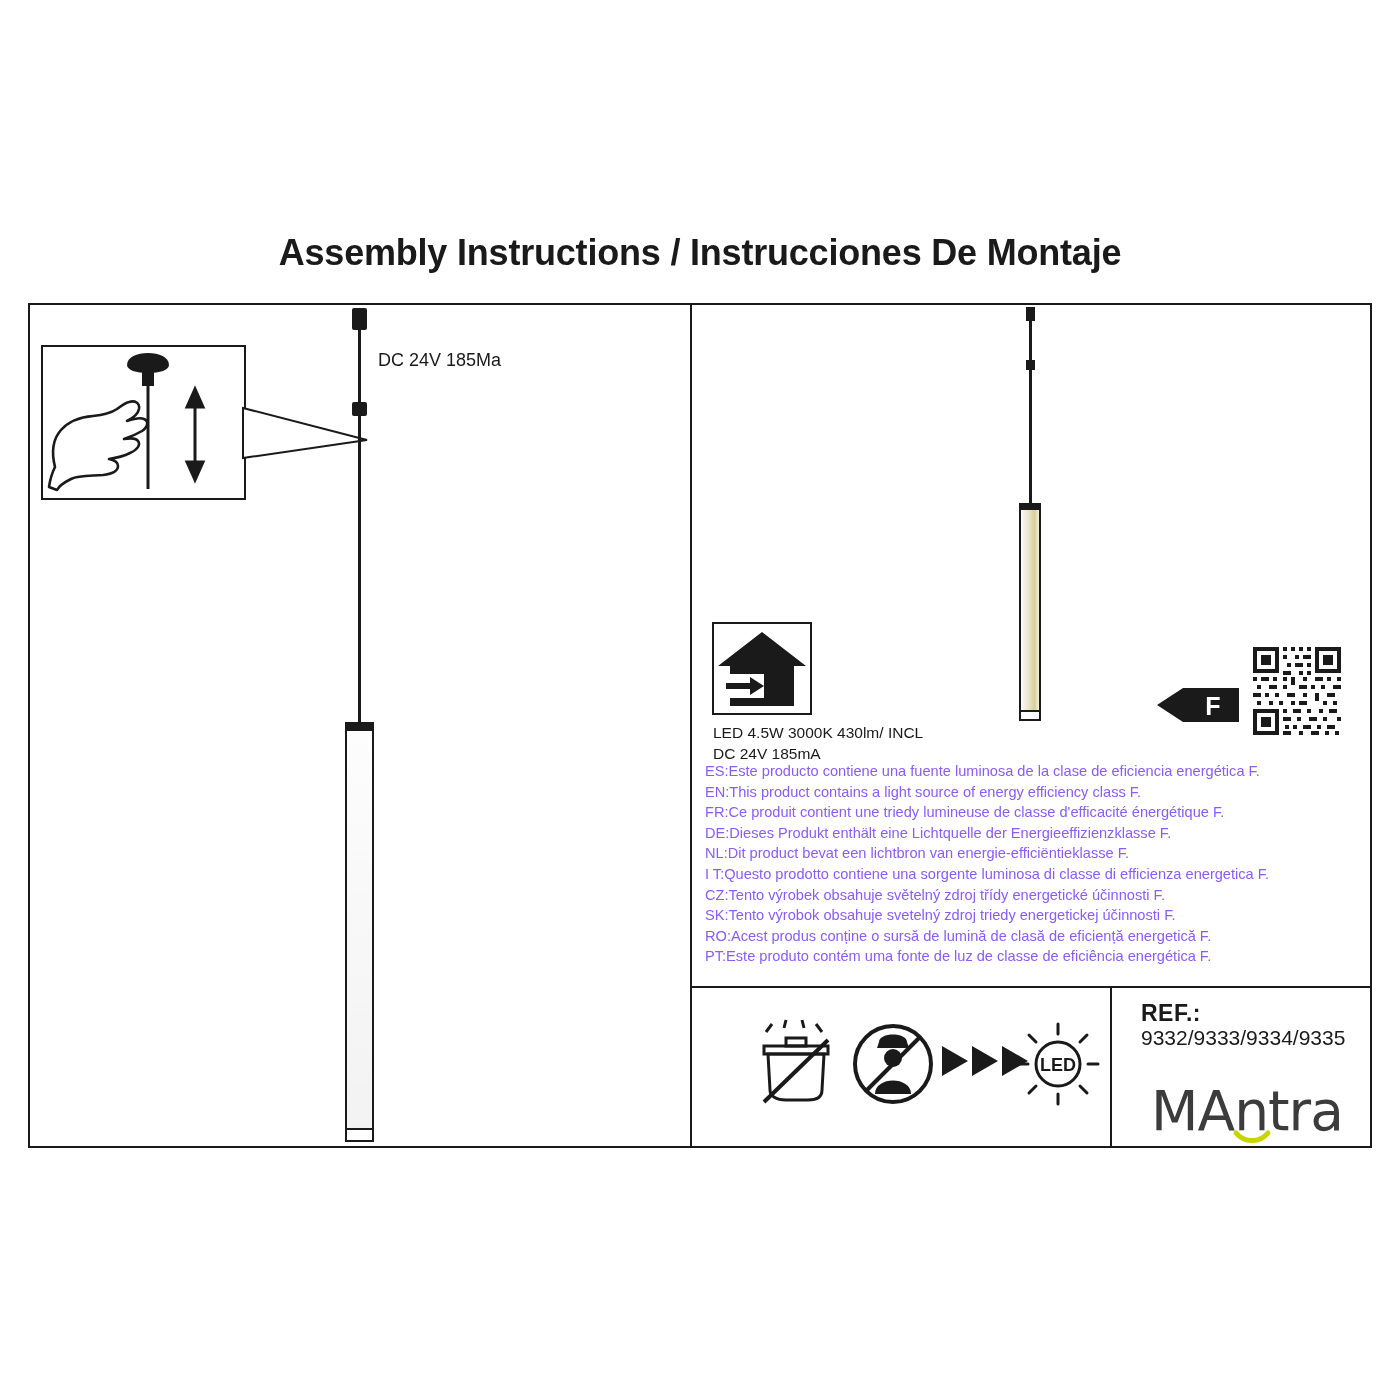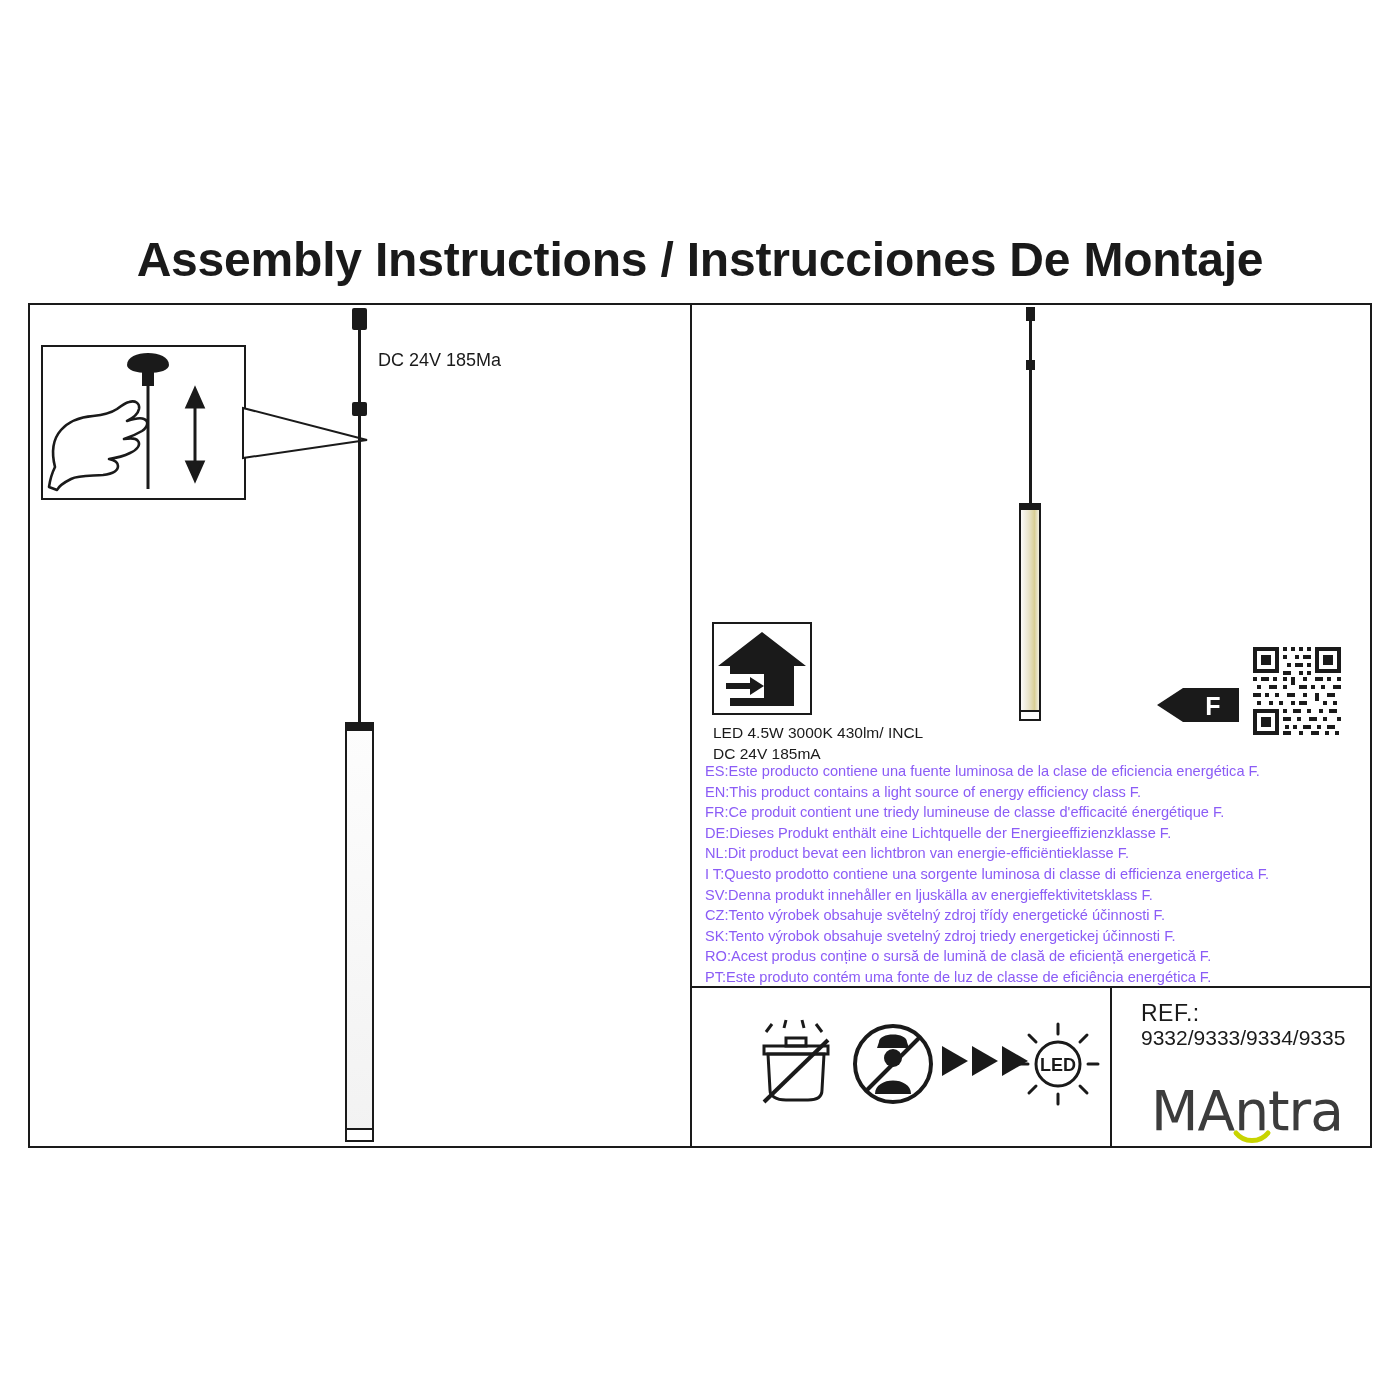--- a/index.html
+++ b/index.html
@@ -23,21 +23,21 @@
     height: 1400px;
   }
 
   
   #title {
     position: absolute;
     left: 0;
     top: 232px;
     width: 1400px;
     text-align: center;
-    font-size: 48px;
+    font-size: 36px;
     font-weight: bold;
     letter-spacing: -0.2px;
     color: #1a1a1a;
     white-space: nowrap;
   }
 
   
   #frame {
     position: absolute;
     left: 28px;
@@ -274,21 +274,21 @@
     width: 2px;
     height: 162px;
     background: #1a1a1a;
   }
 
   #ref-label {
     position: absolute;
     left: 1141px;
     top: 1000px;
     font-size: 23px;
-    font-weight: normal;
+    font-weight: bold;
     letter-spacing: 0.5px;
     color: #1a1a1a;
   }
   #ref-value {
     position: absolute;
     left: 1141px;
     top: 1026px;
     font-size: 21px;
     color: #1a1a1a;
     white-space: nowrap;
@@ -474,21 +474,20 @@
     <div class="spec-line">DC  24V  185mA</div>
   </div>
 
   <div id="lang-list">
     <div class="lang-line">ES:Este producto contiene una fuente luminosa de la clase de eficiencia energética F.</div>
     <div class="lang-line">EN:This product contains a light source of energy efficiency class F.</div>
     <div class="lang-line">FR:Ce produit contient une triedy lumineuse de classe d'efficacité énergétique F.</div>
     <div class="lang-line">DE:Dieses Produkt enthält eine Lichtquelle der Energieeffizienzklasse F.</div>
     <div class="lang-line">NL:Dit product bevat een lichtbron van energie-efficiëntieklasse F.</div>
     <div class="lang-line">I T:Questo prodotto contiene una sorgente luminosa di classe di efficienza energetica F.</div>
-    <div class="lang-line">SV:Denna produkt innehåller en ljuskälla av energieffektivitetsklass F.</div>
     <div class="lang-line">CZ:Tento výrobek obsahuje světelný zdroj třídy energetické účinnosti F.</div>
     <div class="lang-line">SK:Tento výrobok obsahuje svetelný zdroj triedy energetickej účinnosti F.</div>
     <div class="lang-line">RO:Acest produs conține o sursă de lumină de clasă de eficiență energetică F.</div>
     <div class="lang-line">PT:Este produto contém uma fonte de luz de classe de eficiência energética F.</div>
   </div>
 
   <div id="ref-hr"></div>
   <div id="ref-vr"></div>
 
   <div id="ref-label">REF.:</div>

